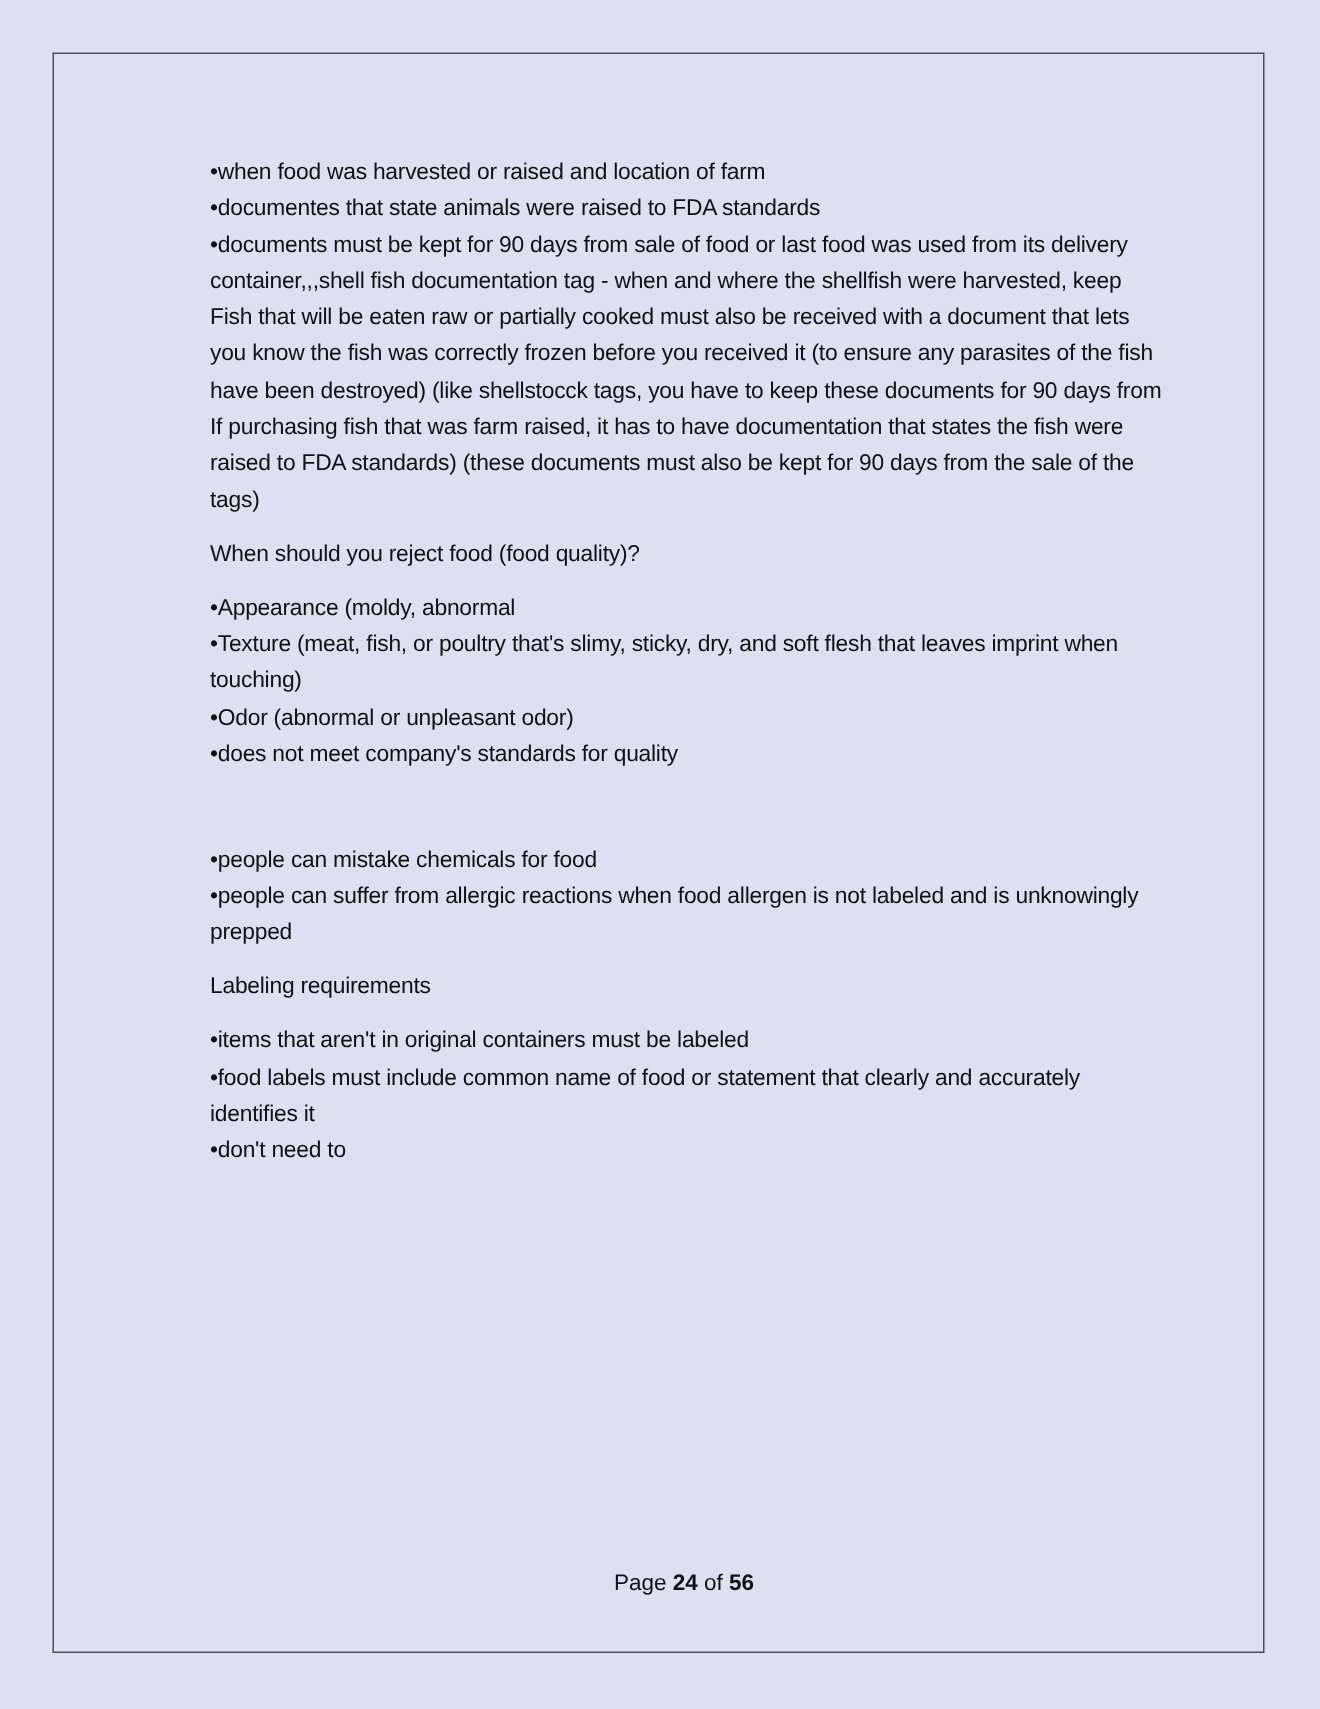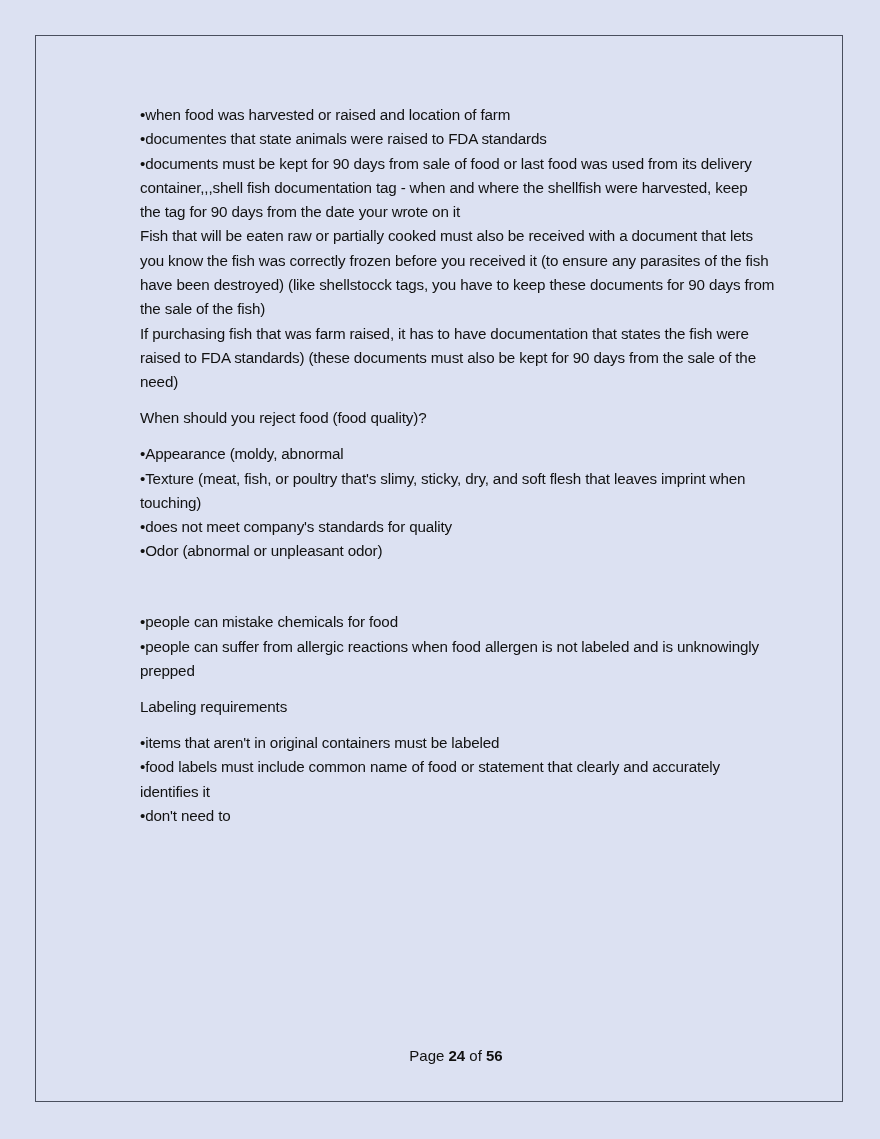--- a/index.html
+++ b/index.html
@@ -60,42 +60,40 @@
 
 <div class="page-frame"></div>
 
 <div class="content">
 
   <div>
     <span class="line">•when food was harvested or raised and location of farm</span>
     <span class="line">•documentes that state animals were raised to FDA standards</span>
     <span class="line">•documents must be kept for 90 days from sale of food or last food was used from its delivery</span>
     <span class="line">container,,,shell fish documentation tag - when and where the shellfish were harvested, keep</span>
-    <span class="line">the tag for 90 days from the date your wrote on it</span>
     <span class="line">Fish that will be eaten raw or partially cooked must also be received with a document that lets</span>
     <span class="line">you know the fish was correctly frozen before you received it (to ensure any parasites of the fish</span>
     <span class="line">have been destroyed) (like shellstocck tags, you have to keep these documents for 90 days from</span>
-    <span class="line">the sale of the fish)</span>
     <span class="line">If purchasing fish that was farm raised, it has to have documentation that states the fish were</span>
     <span class="line">raised to FDA standards) (these documents must also be kept for 90 days from the sale of the</span>
-    <span class="line">need)</span>
+    <span class="line">tags)</span>
   </div>
   <div class="para-gap"></div>
 
   <div>
     <span class="line">When should you reject food (food quality)?</span>
   </div>
   <div class="para-gap"></div>
 
   <div>
     <span class="line">•Appearance (moldy, abnormal</span>
     <span class="line">•Texture (meat, fish, or poultry that's slimy, sticky, dry, and soft flesh that leaves imprint when</span>
     <span class="line">touching)</span>
+    <span class="line">•Odor (abnormal or unpleasant odor)</span>
     <span class="line">•does not meet company's standards for quality</span>
-    <span class="line">•Odor (abnormal or unpleasant odor)</span>
   </div>
   <div class="para-gap"></div>
 
   <div class="para-gap"></div>
 
   <div class="para-gap"></div>
 
   <div class="para-gap"></div>
 
   <div>

